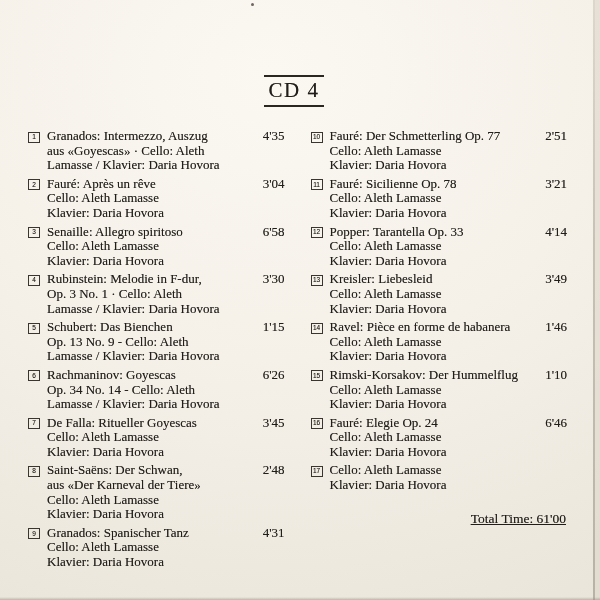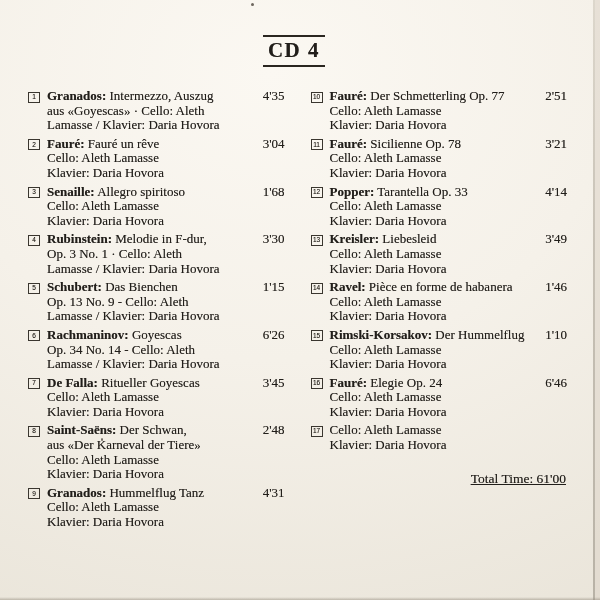--- a/index.html
+++ b/index.html
@@ -28,27 +28,27 @@
   .edge-shade-bottom {
     position: absolute; left: 0; right: 0; bottom: 0; height: 3px;
     background: linear-gradient(to bottom, rgba(150,142,128,0), rgba(150,142,128,.55));
   }
   .speck { position: absolute; border-radius: 50%; background: #6d675e; }
   .speck-a { left: 251px; top: 3px; width: 3px; height: 3px; }
   .speck-b { left: 101px; top: 438px; width: 2px; height: 3px; }
 
   .cd-title {
     width: fit-content;
-    margin: 35px auto 0 auto;
+    margin: 75px auto 0 auto;
     transform: translateX(-6px);
     padding: 1px 5px 2px 5px;
     border-top: 2px solid #2a2620;
     border-bottom: 2px solid #2a2620;
     font-size: 21px;
-    font-weight: bold;
+    font-weight: normal;
     letter-spacing: 1.5px;
     text-shadow: 0 0 .4px rgba(33,30,26,.55);
   }
 
   .columns {
     display: grid;
     grid-template-columns: 1fr 1fr;
     column-gap: 26px;
     margin: 22px 33px 0 28px;
   }
@@ -67,21 +67,21 @@
     margin: 2.5px 7px 0 0;
     border: 1px solid #3a362f;
     display: flex; align-items: center; justify-content: center;
     font-size: 6.5px; line-height: 1;
     font-family: "Liberation Sans", sans-serif;
     color: #2a2620;
   }
   .track-body { flex: 1; min-width: 0; }
   .first-line { display: flex; align-items: baseline; }
   .first-text { flex: 1; padding-right: 6px; }
-  .composer { font-weight: bold; }
+  .composer { font-weight: normal; }
   .track-time { flex: none; white-space: nowrap; }
   .detail-line { }
 
   .total-time {
     text-align: right;
     margin-top: 14px;
     padding-right: 1px;
     font-size: 13.5px;
     text-shadow: 0 0 .35px rgba(33,30,26,.5);
     text-decoration: underline;
@@ -105,32 +105,32 @@
               <span class="first-text"><span class="composer">Granados:</span><span> Intermezzo, Auszug</span></span>
               <span class="track-time">4'35</span>
             </span>
       <span><div class="detail-line">aus «Goyescas» · Cello: Aleth</div><div class="detail-line">Lamasse / Klavier: Daria Hovora</div></span>
     </span>
   </div>
         <div class="track">
     <span class="track-num">2</span>
     <span class="track-body">
       <span class="first-line">
-              <span class="first-text"><span class="composer">Fauré:</span><span> Fauré un rêve</span></span>
+              <span class="first-text"><span class="composer">Fauré:</span><span> Après un rêve</span></span>
               <span class="track-time">3'04</span>
             </span>
       <span><div class="detail-line">Cello: Aleth Lamasse</div><div class="detail-line">Klavier: Daria Hovora</div></span>
     </span>
   </div>
         <div class="track">
     <span class="track-num">3</span>
     <span class="track-body">
       <span class="first-line">
               <span class="first-text"><span class="composer">Senaille:</span><span> Allegro spiritoso</span></span>
-              <span class="track-time">1'68</span>
+              <span class="track-time">6'58</span>
             </span>
       <span><div class="detail-line">Cello: Aleth Lamasse</div><div class="detail-line">Klavier: Daria Hovora</div></span>
     </span>
   </div>
         <div class="track">
     <span class="track-num">4</span>
     <span class="track-body">
       <span class="first-line">
               <span class="first-text"><span class="composer">Rubinstein:</span><span> Melodie in F-dur,</span></span>
               <span class="track-time">3'30</span>
@@ -175,21 +175,21 @@
               <span class="first-text"><span class="composer">Saint-Saëns:</span><span> Der Schwan,</span></span>
               <span class="track-time">2'48</span>
             </span>
       <span><div class="detail-line">aus «Der Karneval der Tiere»</div><div class="detail-line">Cello: Aleth Lamasse</div><div class="detail-line">Klavier: Daria Hovora</div></span>
     </span>
   </div>
         <div class="track">
     <span class="track-num">9</span>
     <span class="track-body">
       <span class="first-line">
-              <span class="first-text"><span class="composer">Granados:</span><span> Hummelflug Tanz</span></span>
+              <span class="first-text"><span class="composer">Granados:</span><span> Spanischer Tanz</span></span>
               <span class="track-time">4'31</span>
             </span>
       <span><div class="detail-line">Cello: Aleth Lamasse</div><div class="detail-line">Klavier: Daria Hovora</div></span>
     </span>
   </div>
       </div>
     <div class="col" id="col-right">
     <div class="track">
     <span class="track-num">10</span>
     <span class="track-body">

